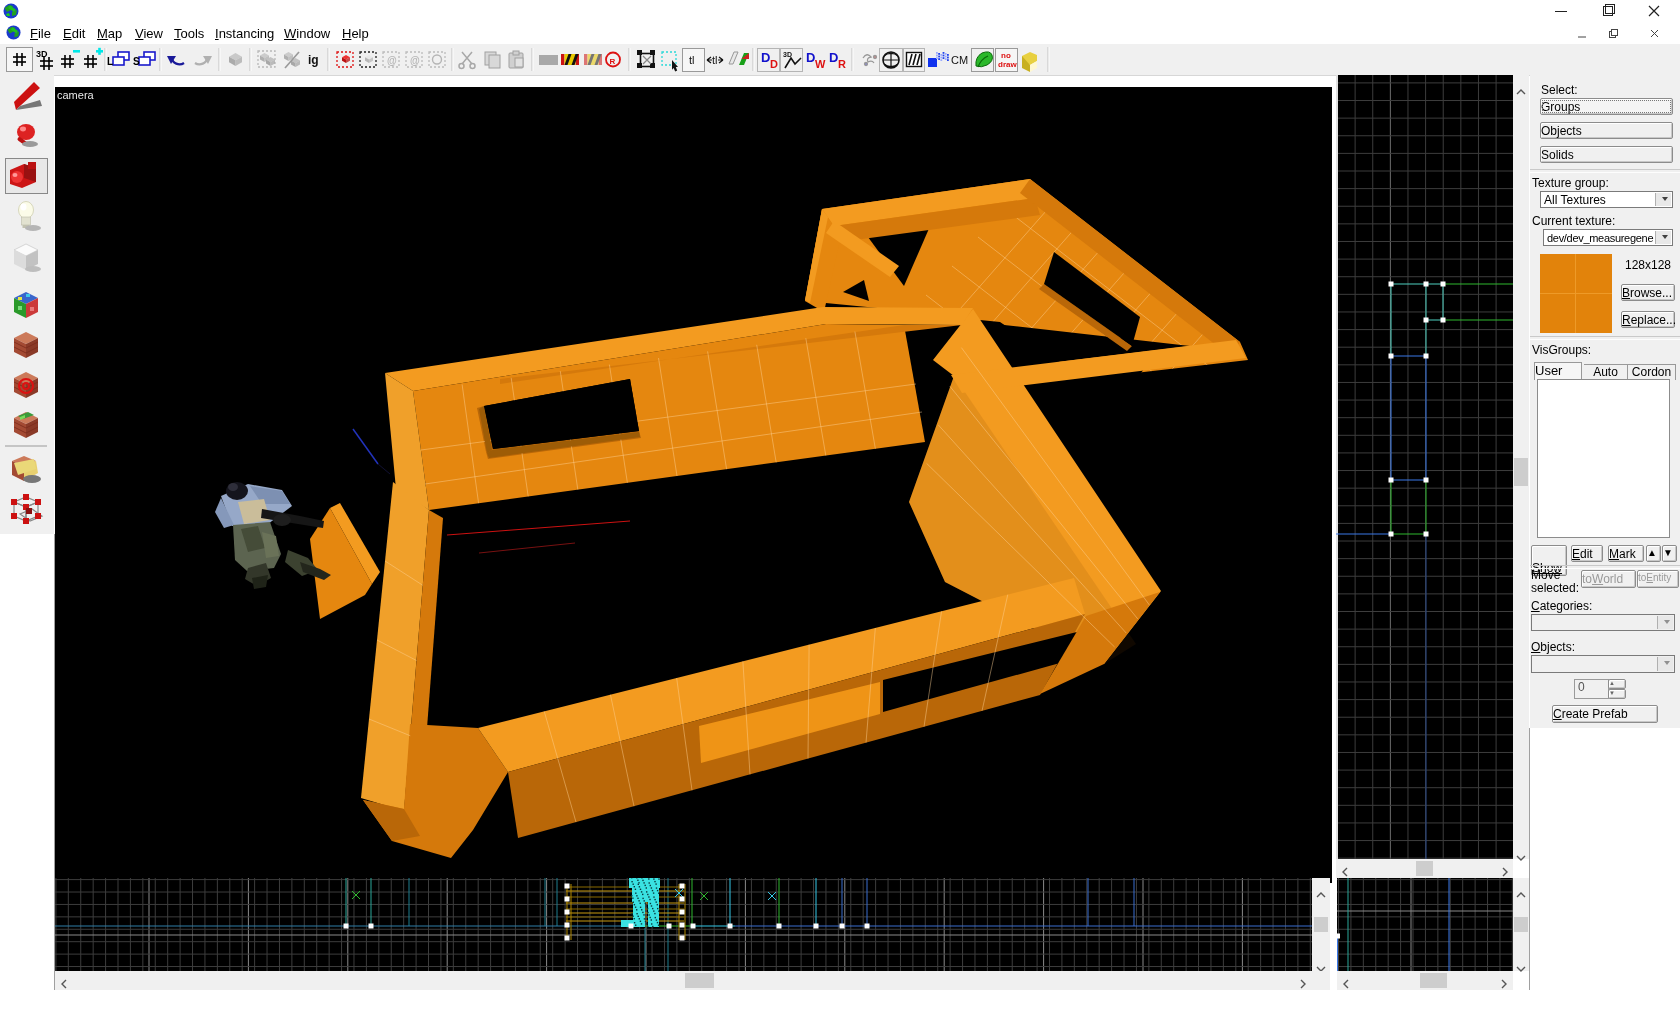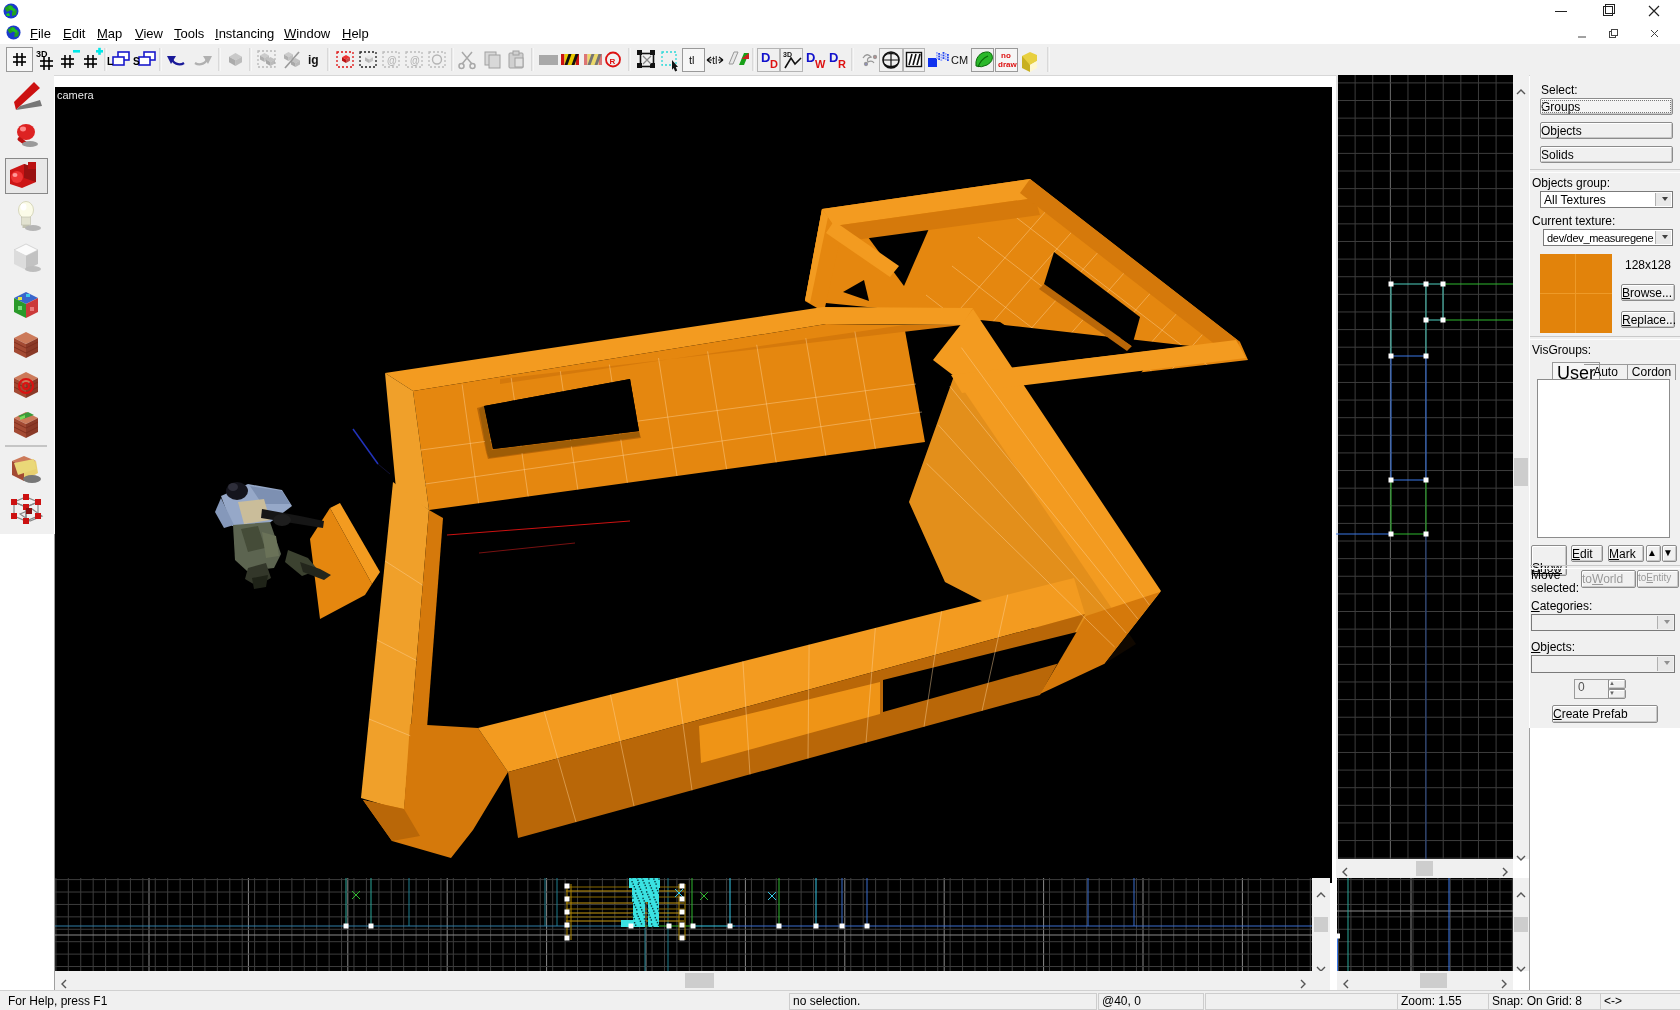--- a/index.html
+++ b/index.html
@@ -958,42 +958,42 @@
         </svg></div>
     </div>
 
   <div class="abs" id="rpanel">
 
     <div class="lbl" style="left:11px;top:8px;">Select:</div>
     <div class="btn95" style="left:10px;top:23px;width:131px;height:14px;padding-top:1px;background:#f4f4f4;outline:1px dotted #777;outline-offset:-3px;">Groups</div>
     <div class="btn95" style="left:10px;top:47px;width:131px;height:14px;padding-top:1px;">Objects</div>
     <div class="btn95" style="left:10px;top:71px;width:131px;height:14px;padding-top:1px;">Solids</div>
     <div class="groove" style="top:94px;"></div>
-    <div class="lbl" style="left:2px;top:101px;">Objects group:</div>
+    <div class="lbl" style="left:2px;top:101px;">Texture group:</div>
     <div class="combo" style="left:10px;top:116px;width:131px;height:15px;">
         <span style="position:absolute;left:3px;top:1px;">All Textures</span>
         <span class="cbtn"></span>
         <span class="carr"></span>
       </div>
     <div class="lbl" style="left:2px;top:139px;">Current texture:</div>
     <div class="combo" style="left:13px;top:154px;width:128px;height:15px;">
         <span style="position:absolute;left:3px;top:1.5px;font-size:11px;letter-spacing:-0.3px;">dev/dev_measuregene</span>
         <span class="cbtn"></span>
         <span class="carr"></span>
       </div>
     <div class="abs" style="left:10px;top:179px;width:72px;height:79px;background:#e2830b;">
       <div class="abs" style="left:35px;top:0;width:1px;height:79px;background:#ee9a28;"></div>
       <div class="abs" style="left:0;top:39px;width:72px;height:1px;background:#ee9a28;"></div>
     </div>
     <div class="lbl" style="left:95px;top:183px;">128x128</div>
     <div class="btn95" style="left:91px;top:209px;width:52px;height:14px;padding-top:1px;"><u>B</u>rowse...</div>
     <div class="btn95" style="left:91px;top:236px;width:52px;height:14px;padding-top:1px;"><u>R</u>eplace...</div>
     <div class="groove" style="top:261px;"></div>
     <div class="lbl" style="left:2px;top:268px;">VisGroups:</div>
-    <div class="abs" style="left:22px;top:287px;width:46px;height:17px;background:#f6f6f6;border:1px solid #999;border-bottom:none;text-align:center;font-size:18px;">User</div>
+    <div class="abs" style="left:4px;top:287px;width:46px;height:17px;background:#f6f6f6;border:1px solid #999;border-bottom:none;text-align:left;font-size:13px;">User</div>
     <div class="abs" style="left:54px;top:289px;width:43px;height:15px;border:1px solid #999;border-bottom:none;border-left:none;text-align:center;font-size:12px;">Auto</div>
     <div class="abs" style="left:98px;top:289px;width:47px;height:15px;border:1px solid #999;border-bottom:none;border-left:none;text-align:center;font-size:12px;">Cordon</div>
     <div class="abs" style="left:7px;top:304px;width:131px;height:157px;background:#fff;border:1px solid #8c8c8c;"></div>
     <div class="btn95" style="left:1px;top:470px;width:34px;height:14px;padding-top:15px;text-decoration:underline;"><u>S</u>how</div>
     <div class="btn95" style="left:41px;top:470px;width:30px;height:14px;padding-top:1px;"><u>E</u>dit</div>
     <div class="btn95" style="left:78px;top:470px;width:34px;height:14px;padding-top:1px;"><u>M</u>ark</div>
     <div class="btn95" style="left:116px;top:470px;width:13px;height:14px;padding-top:1px;font-size:10px;">▲</div>
     <div class="btn95" style="left:132px;top:470px;width:13px;height:14px;padding-top:1px;font-size:10px;">▼</div>
     <div class="groove" style="top:490px;"></div>
     <div class="lbl" style="left:1px;top:493px;text-align:right;">Move</div>
@@ -1010,22 +1010,13 @@
         <span class="cbtn"></span>
         <span class="carr" style="border-top-color:#909090;"></span>
       </div>
     <div class="abs" style="left:44px;top:604px;width:30px;height:18px;background:#f0f0f0;border:1px solid #9a9a9a;font-size:12px;color:#555;padding-left:3px;">0</div>
     <div class="btn95" style="left:78px;top:604px;width:16px;height:8px;font-size:6px;color:#666;">▲</div>
     <div class="btn95" style="left:78px;top:614px;width:16px;height:8px;font-size:6px;color:#666;">▼</div>
     <div class="btn95" style="left:22px;top:630px;width:104px;height:15px;padding-top:1px;"><u>C</u>reate Prefab</div>
   </div>
   <div class="abs" id="rpanelwhite"></div>
 
-  <div class="abs" id="statusbar">
-    <div class="abs" style="left:8px;top:3px;">For Help, press F1</div>
-    <div class="spanel" style="left:789px;width:303px;">no selection.</div>
-    <div class="spanel" style="left:1098px;width:101px;">@40, 0</div>
-    <div class="spanel" style="left:1205px;width:188px;"></div>
-    <div class="spanel" style="left:1397px;width:87px;">Zoom: 1.55</div>
-    <div class="spanel" style="left:1488px;width:108px;">Snap: On Grid: 8</div>
-    <div class="spanel" style="left:1600px;width:76px;">&lt;-&gt;</div>
-  </div>
 </div>
 
 </body></html>

